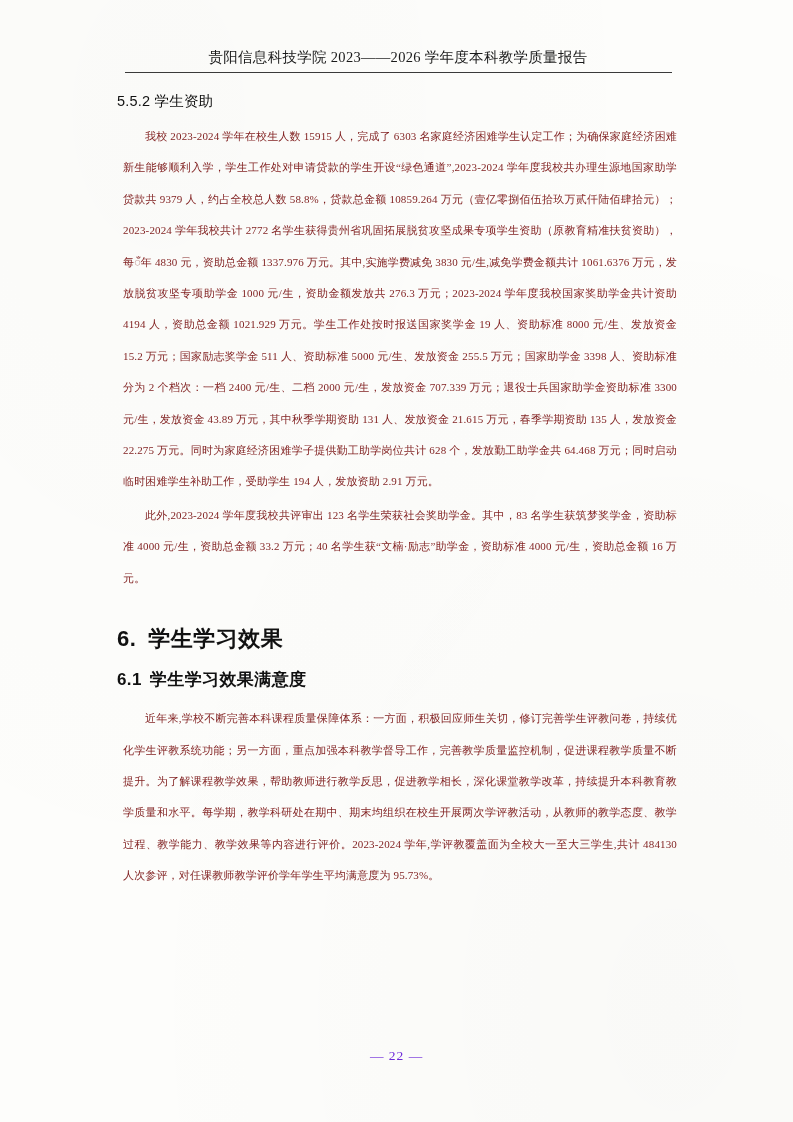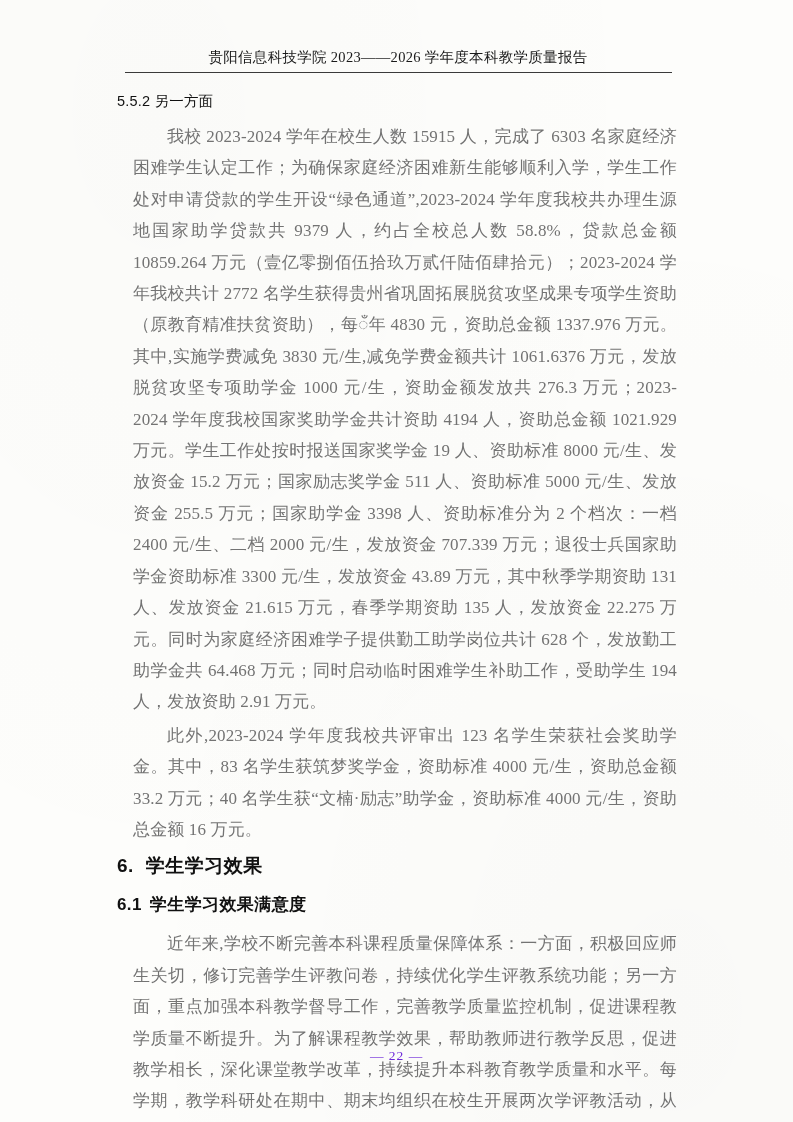--- a/index.html
+++ b/index.html
@@ -67,35 +67,35 @@
   h4.sub-head {
     font-family: "Liberation Sans", sans-serif;
     font-size: 14.5px;
     font-weight: normal;
     color: #111;
     margin: 0 0 10px 0;
     letter-spacing: 0.2px;
   }
   p.para {
     font-family: "Liberation Serif", serif;
-    font-size: 17px;
+    font-size: 11px;
     line-height: 31.4px;
-    color: #737373;
-    margin: 0 0 2px 16px;
+    color: #7f1d1d;
+    margin: 0 0 2px 6px;
     text-align: justify;
     text-justify: inter-ideograph;
     text-indent: 2em;
     letter-spacing: 0.15px;
   }
   h2.section-head {
     font-family: "Liberation Sans", sans-serif;
-    font-size: 19px;
+    font-size: 22px;
     font-weight: bold;
     color: #111;
-    margin: 8px 0 14px 0;
+    margin: 30px 0 14px 0;
     letter-spacing: 0.5px;
   }
   h2.section-head .num {
     margin-right: 12px;
   }
   h3.section-sub {
     font-family: "Liberation Sans", sans-serif;
     font-size: 17px;
     font-weight: bold;
     color: #111;
@@ -128,21 +128,21 @@
 <div class="page">
   <div class="content">
 
     <div class="header">
       <span class="header-text">贵阳信息科技学院 2023——2026 学年度本科教学质量报告</span>
     </div>
     <div class="header-rule"></div>
 
     <div class="body-area">
 
-      <h4 class="sub-head">5.5.2  另一方面</h4>
+      <h4 class="sub-head">5.5.2  学生资助</h4>
 
       <p class="para">我校 2023-2024 学年在校生人数 15915 人，完成了 6303 名家庭经济困难学生认定工作；为确保家庭经济困难新生能够顺利入学，学生工作处对申请贷款的学生开设“绿色通道”,2023-2024 学年度我校共办理生源地国家助学贷款共 9379 人，约占全校总人数 58.8%，贷款总金额 10859.264 万元（壹亿零捌佰伍拾玖万贰仟陆佰肆拾元）；2023-2024 学年我校共计 2772 名学生获得贵州省巩固拓展脱贫攻坚成果专项学生资助（原教育精准扶贫资助），每ँ年 4830 元，资助总金额 1337.976 万元。其中,实施学费减免 3830 元/生,减免学费金额共计 1061.6376 万元，发放脱贫攻坚专项助学金 1000 元/生，资助金额发放共 276.3 万元；2023-2024 学年度我校国家奖助学金共计资助 4194 人，资助总金额 1021.929 万元。学生工作处按时报送国家奖学金 19 人、资助标准 8000 元/生、发放资金 15.2 万元；国家励志奖学金 511 人、资助标准 5000 元/生、发放资金 255.5 万元；国家助学金 3398 人、资助标准分为 2 个档次：一档 2400 元/生、二档 2000 元/生，发放资金 707.339 万元；退役士兵国家助学金资助标准 3300 元/生，发放资金 43.89 万元，其中秋季学期资助 131 人、发放资金 21.615 万元，春季学期资助 135 人，发放资金 22.275 万元。同时为家庭经济困难学子提供勤工助学岗位共计 628 个，发放勤工助学金共 64.468 万元；同时启动临时困难学生补助工作，受助学生 194 人，发放资助 2.91 万元。</p>
 
       <p class="para para-gap">此外,2023-2024 学年度我校共评审出 123 名学生荣获社会奖助学金。其中，83 名学生获筑梦奖学金，资助标准 4000 元/生，资助总金额 33.2 万元；40 名学生获“文楠·励志”助学金，资助标准 4000 元/生，资助总金额 16 万元。</p>
 
       <h2 class="section-head">
         <span class="num">6.</span><span>学生学习效果</span>
       </h2>
 
       <h3 class="section-sub">

